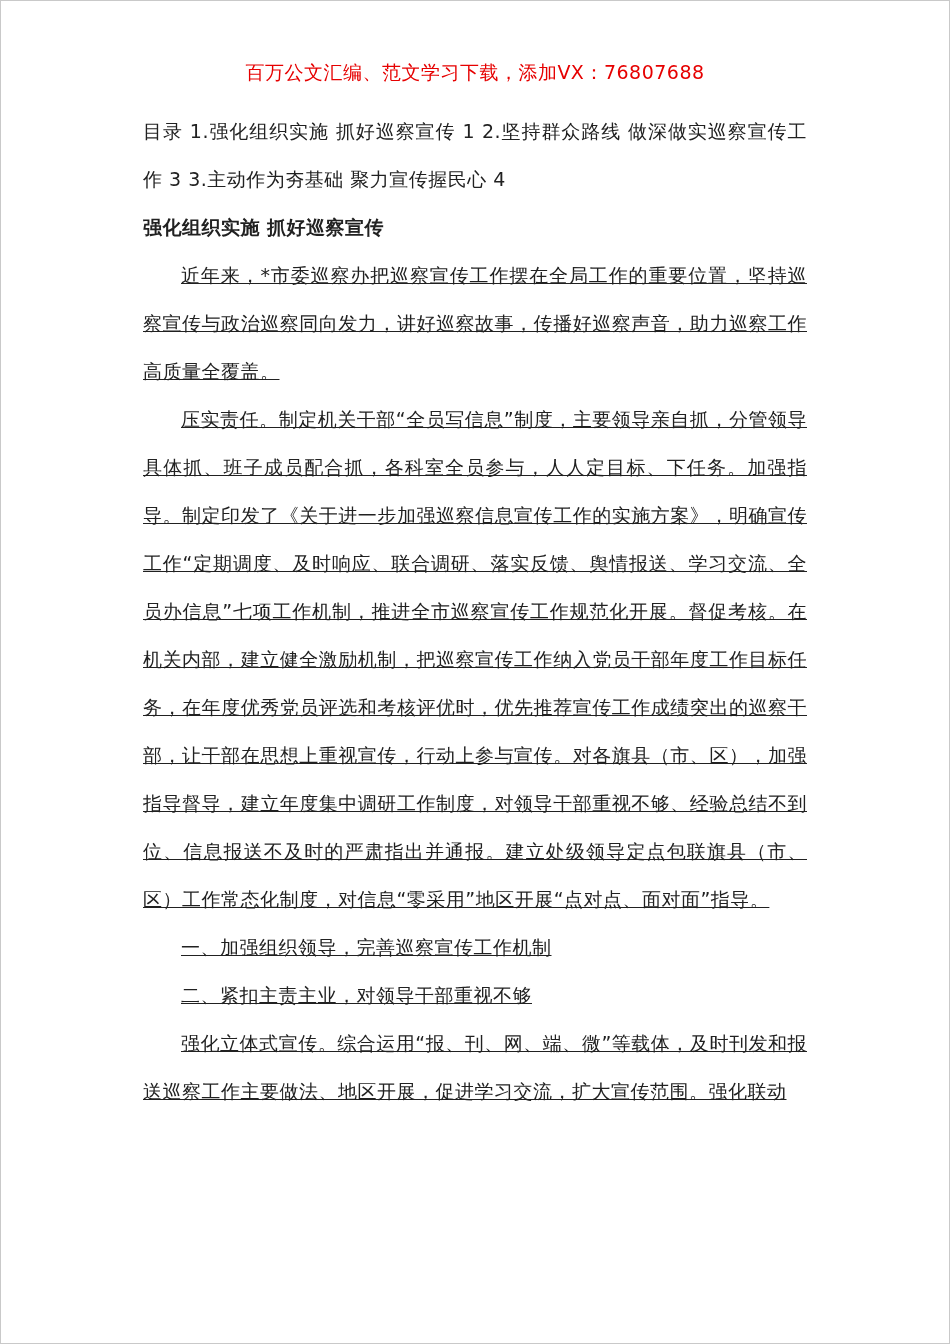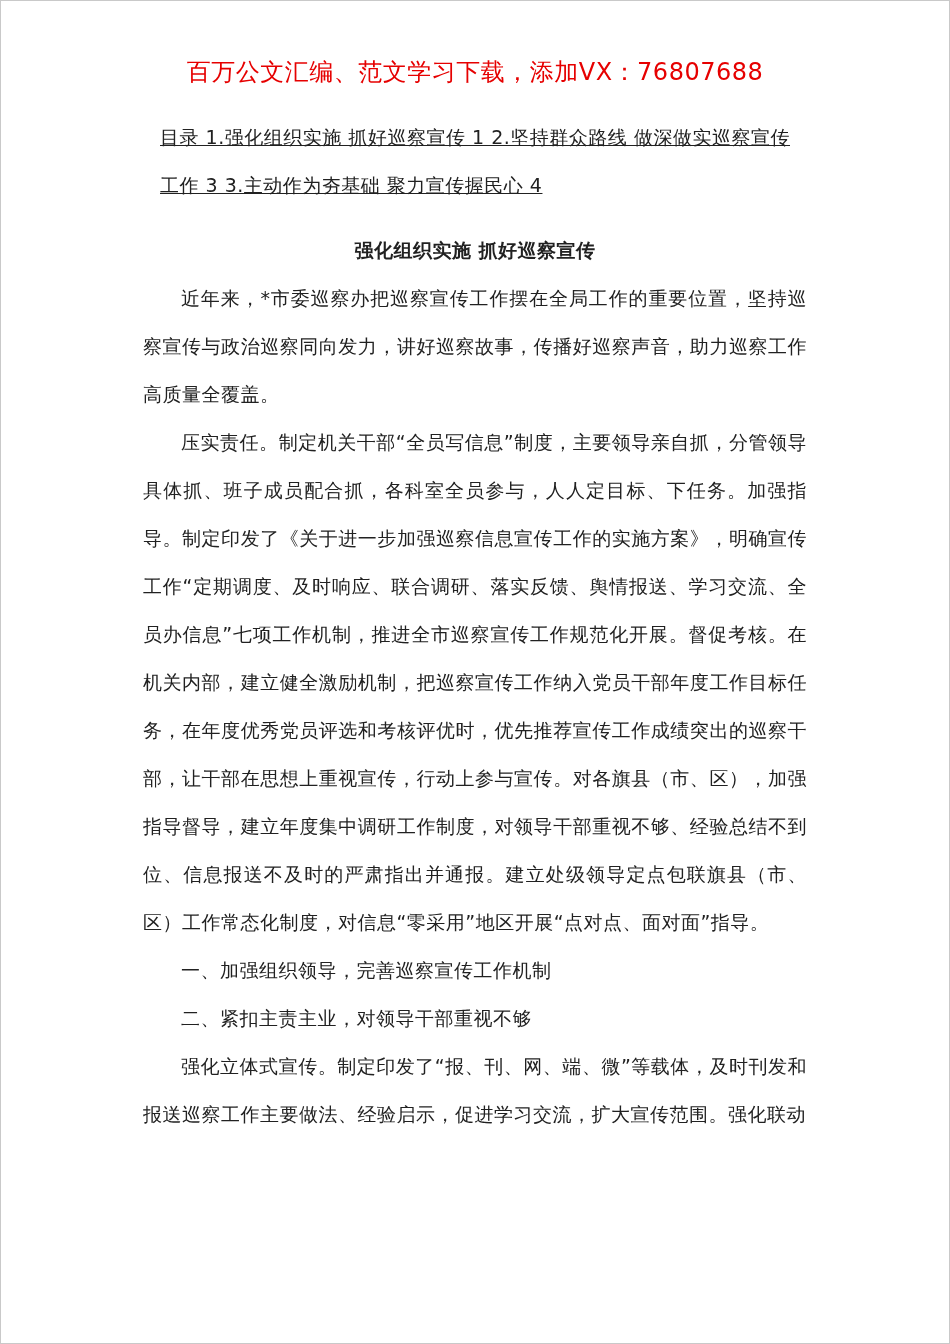--- a/index.html
+++ b/index.html
@@ -13,50 +13,50 @@
     width: 950px;
     height: 1344px;
     box-sizing: border-box;
     background: #ffffff;
     border: 1px solid #c9c9c9;
     padding: 56px 142px 40px 142px;
     overflow: hidden;
   }
   .promo {
     text-align: center;
-    font-size: 24px;
+    font-size: 19px;
     line-height: 30px;
     font-weight: 400;
     color: #e60000;
-    margin: 0 0 26px 0;
+    margin: 0 0 20px 0;
     letter-spacing: 0.5px;
   }
   .doc-body {
     color: #212121;
     font-size: 19px;
     line-height: 48px;
     letter-spacing: 0.5px;
   }
   .toc {
-    margin: 17px;
+    margin: 0;
     text-align: justify;
-    text-decoration: underline;
   }
   .doc-title {
     margin: 0;
     font-size: 19px;
     line-height: 48px;
     font-weight: 700;
-    text-align: center;
+    text-align: left;
     letter-spacing: 0.5px;
   }
   .para {
     margin: 0;
     text-indent: 2em;
     text-align: justify;
+    text-decoration: underline;
   }
 </style>
 </head>
 <body>
 
 <div class="page" style="background: rgb(255, 255, 255); border-color: rgb(201, 201, 201);">
 
   <div class="promo" style="color: rgb(230, 0, 0);">百万公文汇编、范文学习下载，添加VX：76807688</div>
 
   <div class="doc-body" style="color: rgb(33, 33, 33);">
@@ -66,16 +66,16 @@
     <h1 class="doc-title">强化组织实施 抓好巡察宣传</h1>
 
     <p class="para">近年来，*市委巡察办把巡察宣传工作摆在全局工作的重要位置，坚持巡察宣传与政治巡察同向发力，讲好巡察故事，传播好巡察声音，助力巡察工作高质量全覆盖。</p>
 
     <p class="para">压实责任。制定机关干部“全员写信息”制度，主要领导亲自抓，分管领导具体抓、班子成员配合抓，各科室全员参与，人人定目标、下任务。加强指导。制定印发了《关于进一步加强巡察信息宣传工作的实施方案》，明确宣传工作“定期调度、及时响应、联合调研、落实反馈、舆情报送、学习交流、全员办信息”七项工作机制，推进全市巡察宣传工作规范化开展。督促考核。在机关内部，建立健全激励机制，把巡察宣传工作纳入党员干部年度工作目标任务，在年度优秀党员评选和考核评优时，优先推荐宣传工作成绩突出的巡察干部，让干部在思想上重视宣传，行动上参与宣传。对各旗县（市、区），加强指导督导，建立年度集中调研工作制度，对领导干部重视不够、经验总结不到位、信息报送不及时的严肃指出并通报。建立处级领导定点包联旗县（市、区）工作常态化制度，对信息“零采用”地区开展“点对点、面对面”指导。</p>
 
     <p class="para">一、加强组织领导，完善巡察宣传工作机制</p>
 
     <p class="para">二、紧扣主责主业，对领导干部重视不够</p>
 
-    <p class="para">强化立体式宣传。制定印发了“报、刊、网、端、微”等载体，及时刊发和报送巡察工作主要做法、经验启示，促进学习交流，扩大宣传范围。强化联动</p>
+    <p class="para">强化立体式宣传。综合运用“报、刊、网、端、微”等载体，及时刊发和报送巡察工作主要做法、地区开展，促进学习交流，扩大宣传范围。强化联动</p>
 
   </div>
 </div>
 
 </body></html>

